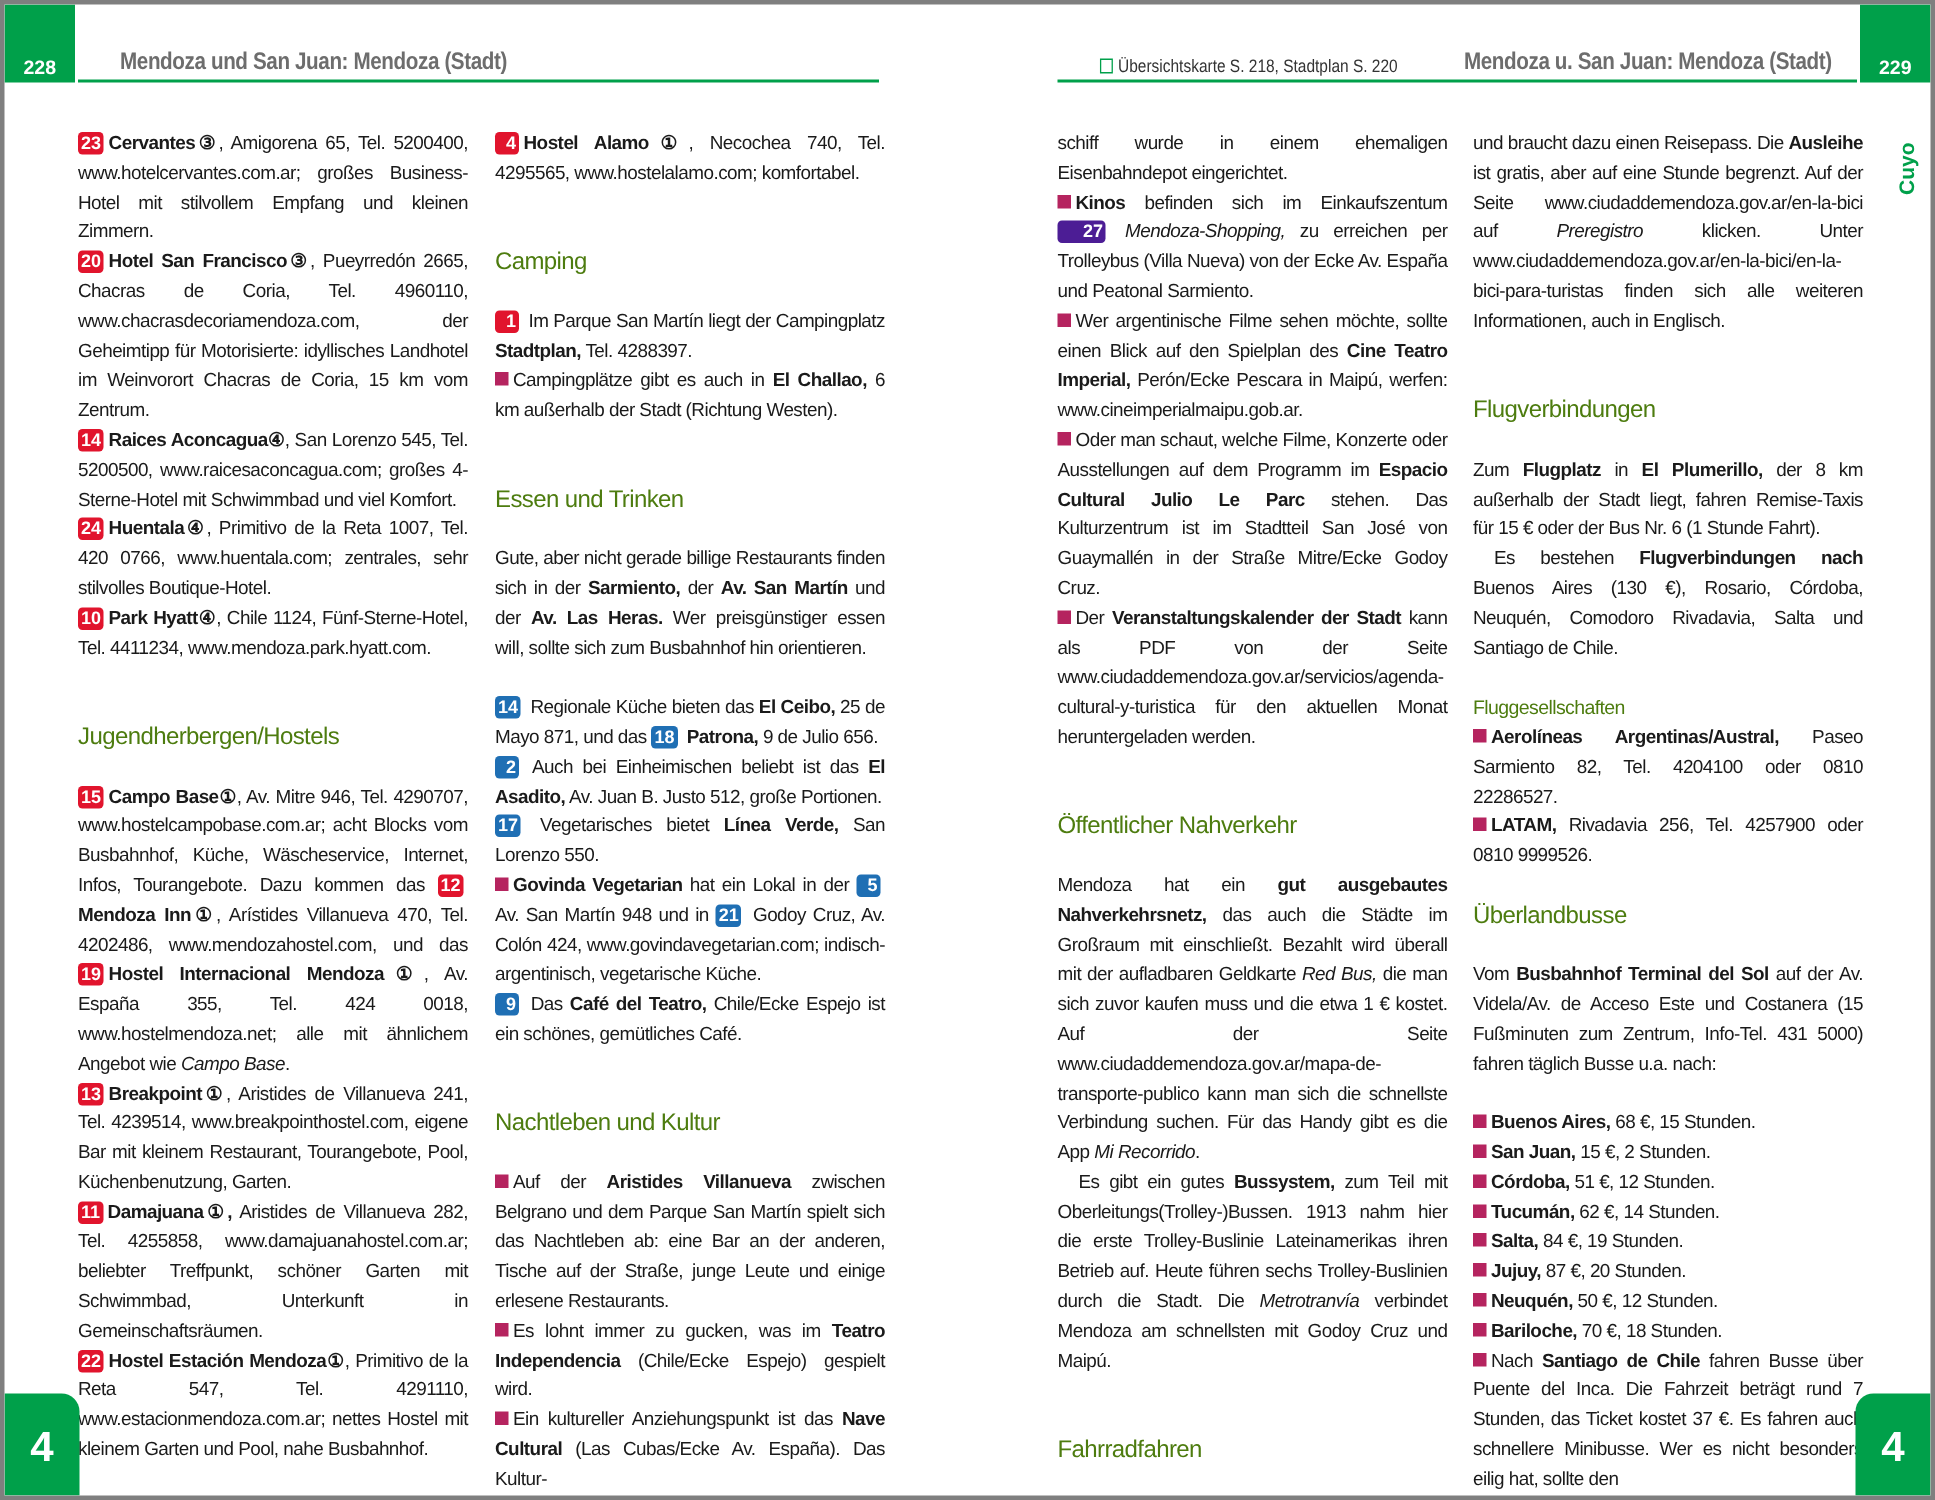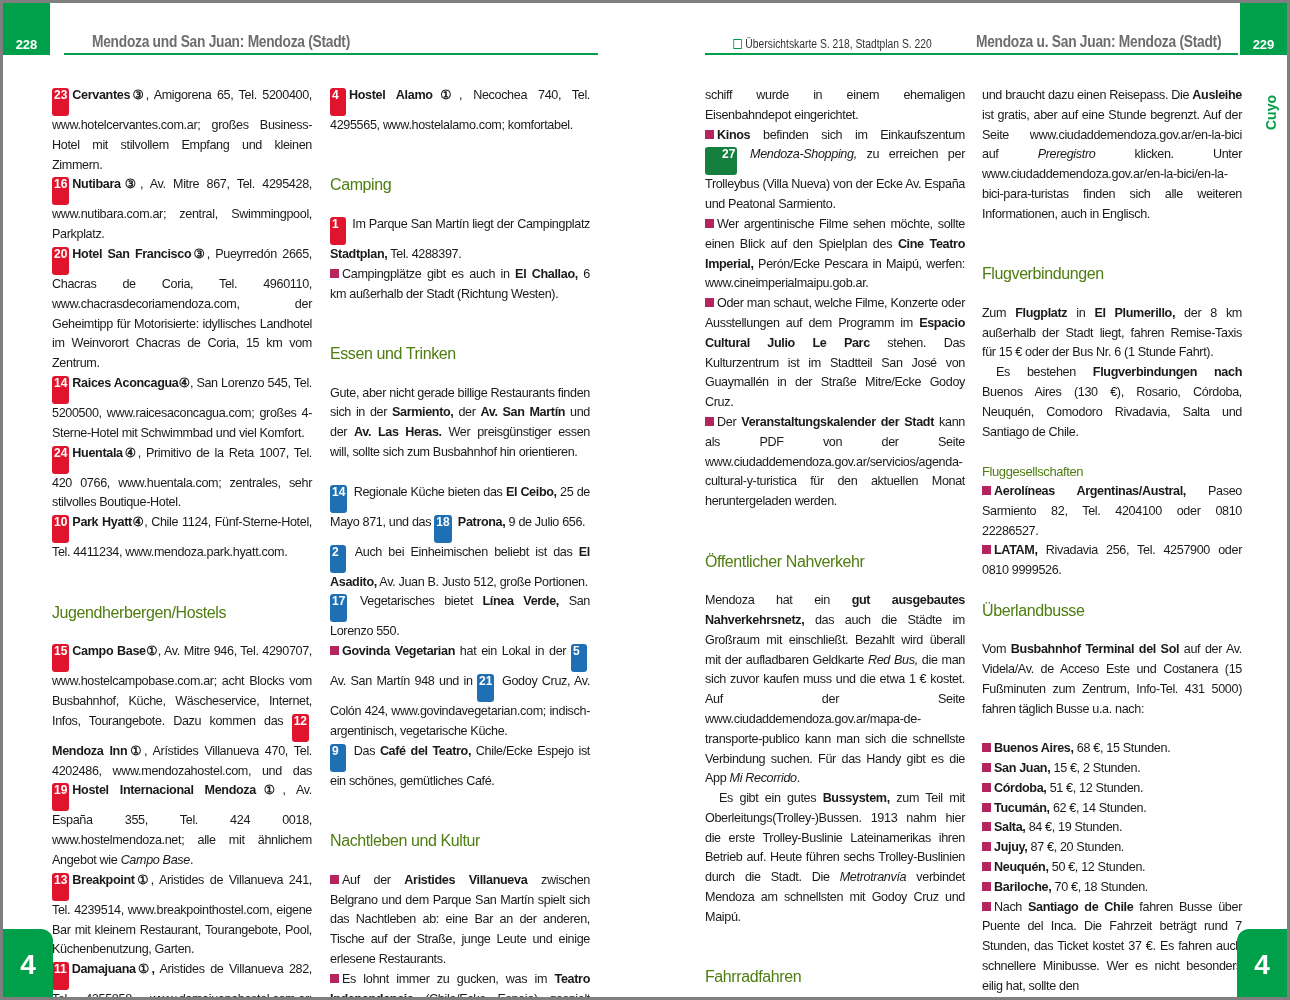--- a/index.html
+++ b/index.html
@@ -3,21 +3,21 @@
 <meta charset="utf-8">
 <style>
   * { box-sizing: border-box; margin: 0; padding: 0; }
   html, body { width: 1290px; height: 1000px; overflow: hidden; background: #7f7f7f; }
   body { font-family: "Liberation Sans", sans-serif; color: #1a1a1a; position: relative; }
   .spread { position: absolute; left: 3px; top: 3px; width: 1284px; height: 994px; background: #fff; overflow: hidden; }
   .tab-top { position: absolute; top: 0; width: 47px; height: 52px; background: #00a04a; color: #fff; font-weight: bold; font-size: 13px; display: flex; align-items: flex-end; justify-content: center; padding-bottom: 3px; }
   .tab-top.left { left: 0; }
   .tab-top.right { right: 0; }
   .header { position: absolute; top: 24px; height: 28px; border-bottom: 2px solid #00a04a; display: flex; align-items: flex-end; padding-bottom: 2px; }
-  .header.left { left: 61px; width: 534px; padding-left: 28px; text-align: center; }
+  .header.left { left: 49px; width: 534px; padding-left: 28px; text-align: center; }
   .header.right { left: 702px; width: 533px; justify-content: flex-end; padding-right: 17px; }
   .run-title { font-size: 16px; font-weight: bold; color: #6d6d6d; letter-spacing: -0.3px; transform: scaleX(0.86); transform-origin: left bottom; white-space: nowrap; }
   .header.right .run-title { transform-origin: right bottom; }
   .map-ref { display: flex; align-items: center; font-size: 12px; color: #333; margin-right: 4px; transform: scaleX(0.86); transform-origin: right bottom; white-space: nowrap; }
   .map-box { display: inline-block; width: 10px; height: 10px; border: 1.5px solid #00a04a; margin-right: 4px; }
   .side-label { position: absolute; right: 8px; top: 92px; color: #00a04a; font-weight: bold; font-size: 14px; writing-mode: vertical-rl; transform: rotate(180deg); }
   .tab-bottom { position: absolute; bottom: 0; width: 50px; height: 68px; background: #00a04a; color: #fff; font-weight: bold; font-size: 28px; display: flex; align-items: center; justify-content: center; padding-top: 4px; }
   .tab-bottom.left { left: 0; border-top-right-radius: 12px; }
   .tab-bottom.right { right: 0; border-top-left-radius: 12px; }
   .col { position: absolute; top: 83px; width: 260px; font-size: 12.6px; line-height: 19.8px; text-align: justify; letter-spacing: -0.35px; }
@@ -25,24 +25,24 @@
   .col.c2 { left: 327px; }
   .col.c3 { left: 702px; }
   .col.c4 { left: 979px; }
   .p { margin: 0; }
   .gap { height: 19.8px; }
   .h { color: #4d7c0f; font-weight: normal; font-size: 16px; line-height: 19.8px; margin: 0; letter-spacing: -0.4px; }
   .h.small { font-size: 13px; }
   .b { font-weight: bold; }
   .i { font-style: italic; }
   .ind { text-indent: 14px; }
-  .num { display: inline-block; min-width: 16px; height: 28px; padding: 0 2px; border-radius: 3px; color: #fff; font-weight: bold; font-size: 12px; line-height: 15px; text-align: left; text-indent: 0; margin-right: 3px; vertical-align: 0px; letter-spacing: 0; }
+  .num { display: inline-block; min-width: 16px; height: 15px; padding: 0 2px; border-radius: 3px; color: #fff; font-weight: bold; font-size: 12px; line-height: 15px; text-align: right; text-indent: 0; margin-right: 3px; vertical-align: 0px; letter-spacing: 0; }
   .num.red { background: #e1142d; }
   .num.blue { background: #1f6fb4; }
-  .num.green { background: #15803d; padding-left: 17px; }
+  .num.green { background: #4c1d95; padding-left: 17px; }
   .sq { display: inline-block; width: 9px; height: 9px; background: #b5245f; margin-right: 3px; vertical-align: 0px; }
 </style>
 </head>
 <body>
 
 <div class="spread">
 
   <div class="tab-top left">
       <span>228</span>
     </div>
@@ -57,21 +57,20 @@
       </span>
     <span class="run-title">Mendoza u. San Juan: Mendoza (Stadt)</span>
   </div>
   <div class="tab-top right">
       <span>229</span>
     </div>
   <div class="side-label">Cuyo</div>
 
   <div class="col c1">
     <p class="p"><span class="num red">23</span><span class="b">Cervantes③</span><span>, Amigorena 65, Tel. 5200400, www.hotelcervantes.com.ar; großes Business-Hotel mit stilvollem Empfang und kleinen Zimmern.</span></p>
-    <p class="p"><span class="num red">16</span><span class="b">Nutibara③</span><span>, Av. Mitre 867, Tel. 4295428, www.nutibara.com.ar; zentral, Swimmingpool, Parkplatz.</span></p>
     <p class="p"><span class="num red">20</span><span class="b">Hotel San Francisco③</span><span>, Pueyrredón 2665, Chacras de Coria, Tel. 4960110, www.chacrasdecoriamendoza.com, der Geheimtipp für Motorisierte: idyllisches Landhotel im Weinvorort Chacras de Coria, 15 km vom Zentrum.</span></p>
     <p class="p"><span class="num red">14</span><span class="b">Raices Aconcagua④</span><span>, San Lorenzo 545, Tel. 5200500, www.raicesaconcagua.com; großes 4-Sterne-Hotel mit Schwimmbad und viel Komfort.</span></p>
     <p class="p"><span class="num red">24</span><span class="b">Huentala④</span><span>, Primitivo de la Reta 1007, Tel. 420 0766, www.huentala.com; zentrales, sehr stilvolles Boutique-Hotel.</span></p>
     <p class="p"><span class="num red">10</span><span class="b">Park Hyatt④</span><span>, Chile 1124, Fünf-Sterne-Hotel, Tel. 4411234, www.mendoza.park.hyatt.com.</span></p>
     <div class="gap"></div>
       <div class="gap"></div>
     <h2 class="h">Jugendherbergen/Hostels</h2>
     <div class="gap"></div>
     <p class="p"><span class="num red">15</span><span class="b">Campo Base①</span><span>, Av. Mitre 946, Tel. 4290707, www.hostelcampobase.com.ar; acht Blocks vom Busbahnhof, Küche, Wäscheservice, Internet, Infos, Tourangebote. Dazu kommen das </span><span class="num red">12</span><span class="b">Mendoza Inn①</span><span>, Arístides Villanueva 470, Tel. 4202486, www.mendozahostel.com, und das </span><span class="num red">19</span><span class="b">Hostel Internacional Mendoza①</span><span>, Av. España 355, Tel. 424 0018, www.hostelmendoza.net; alle mit ähnlichem Angebot wie </span><span class="i">Campo Base</span><span>.</span></p>
     <p class="p"><span class="num red">13</span><span class="b">Breakpoint①</span><span>, Aristides de Villanueva 241, Tel. 4239514, www.breakpointhostel.com, eigene Bar mit kleinem Restaurant, Tourangebote, Pool, Küchenbenutzung, Garten.</span></p>

